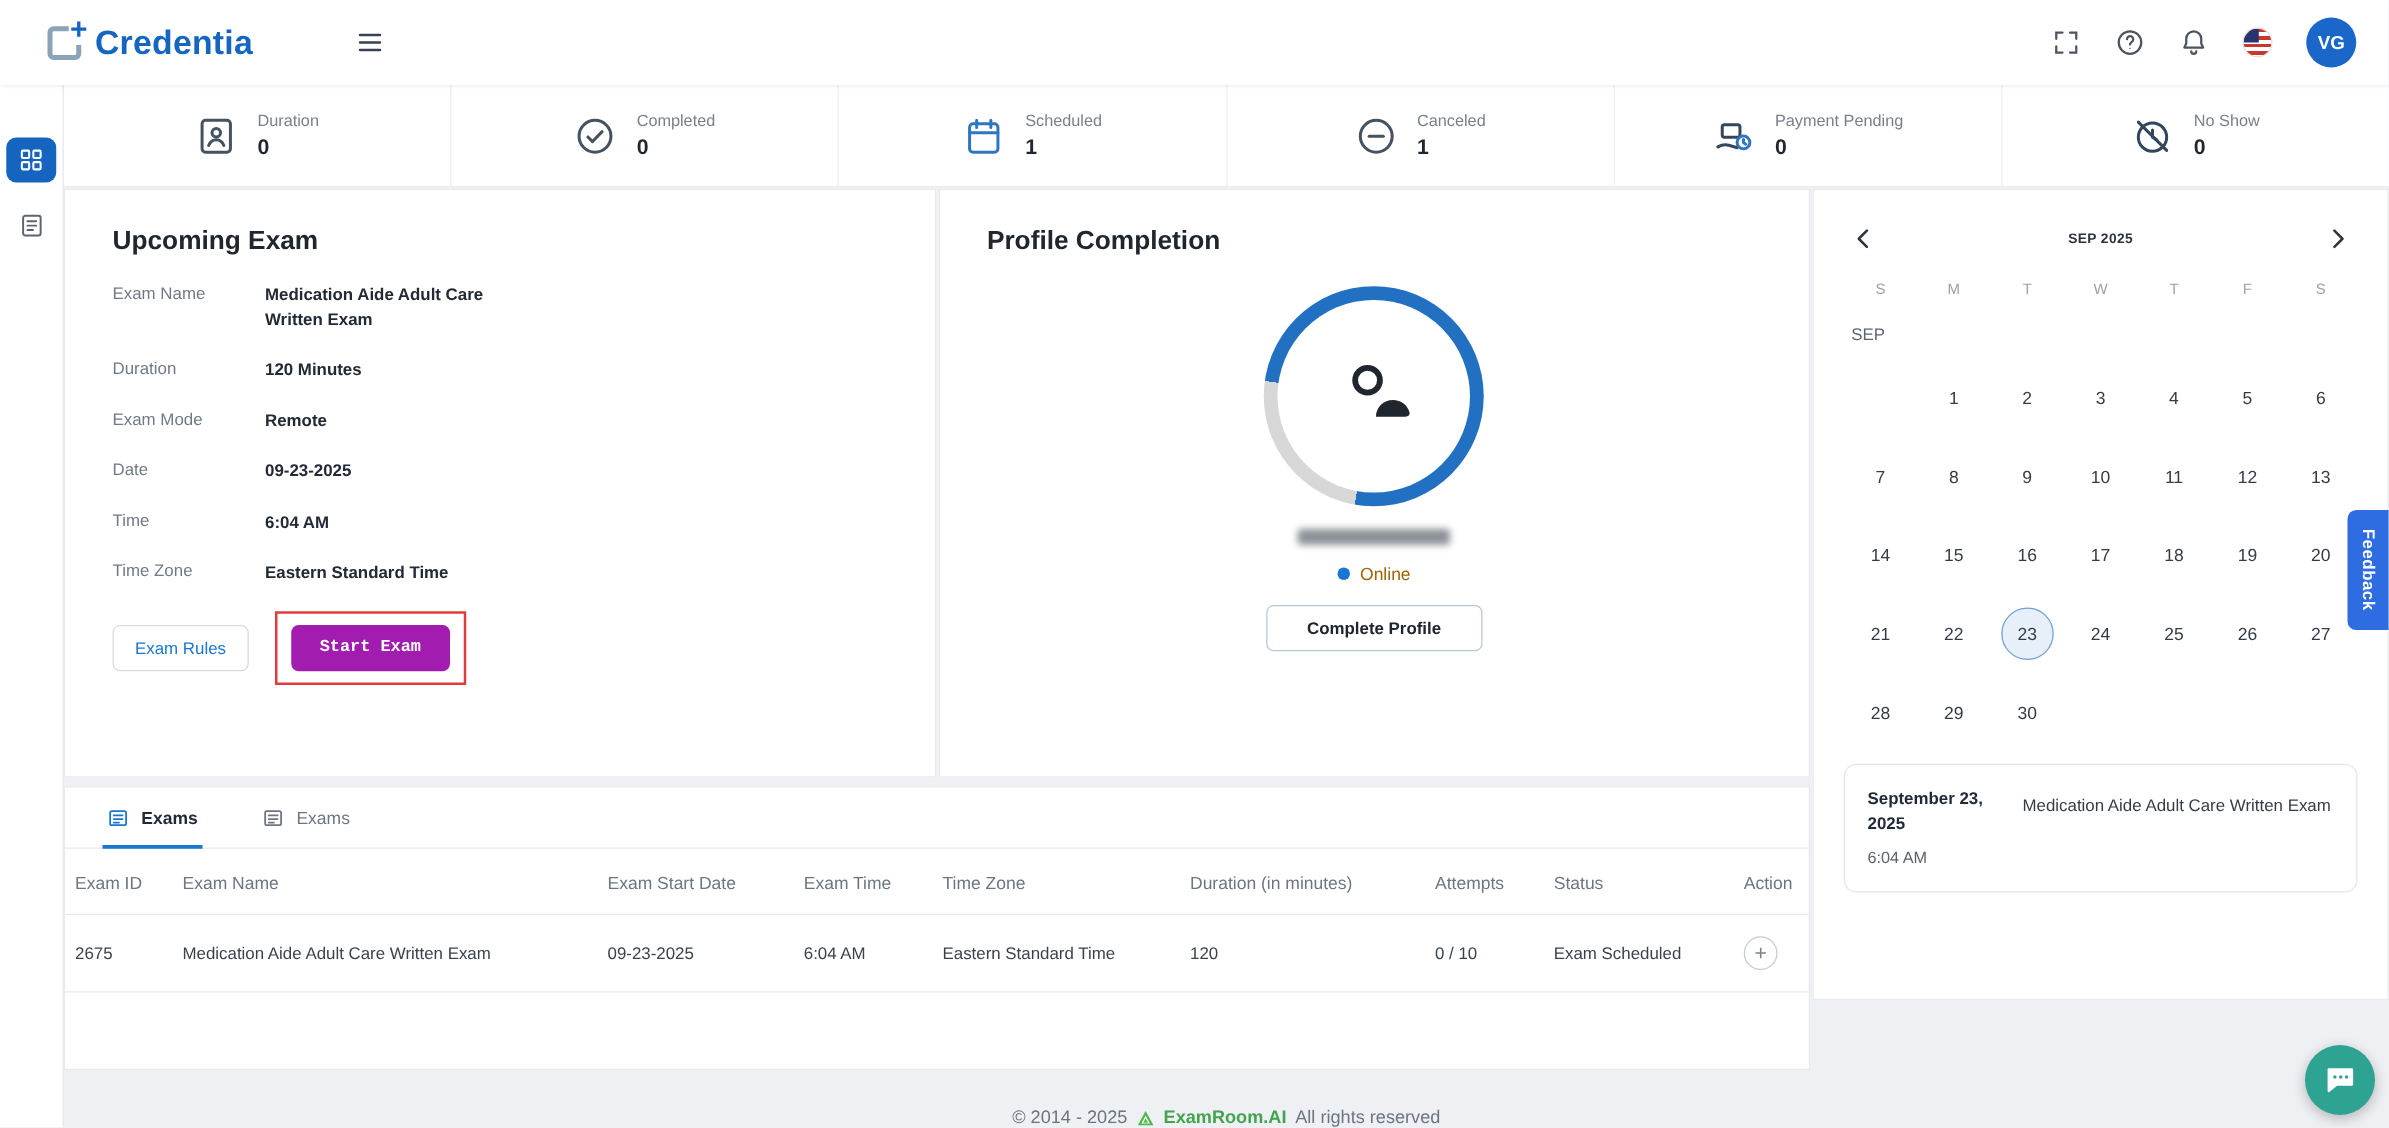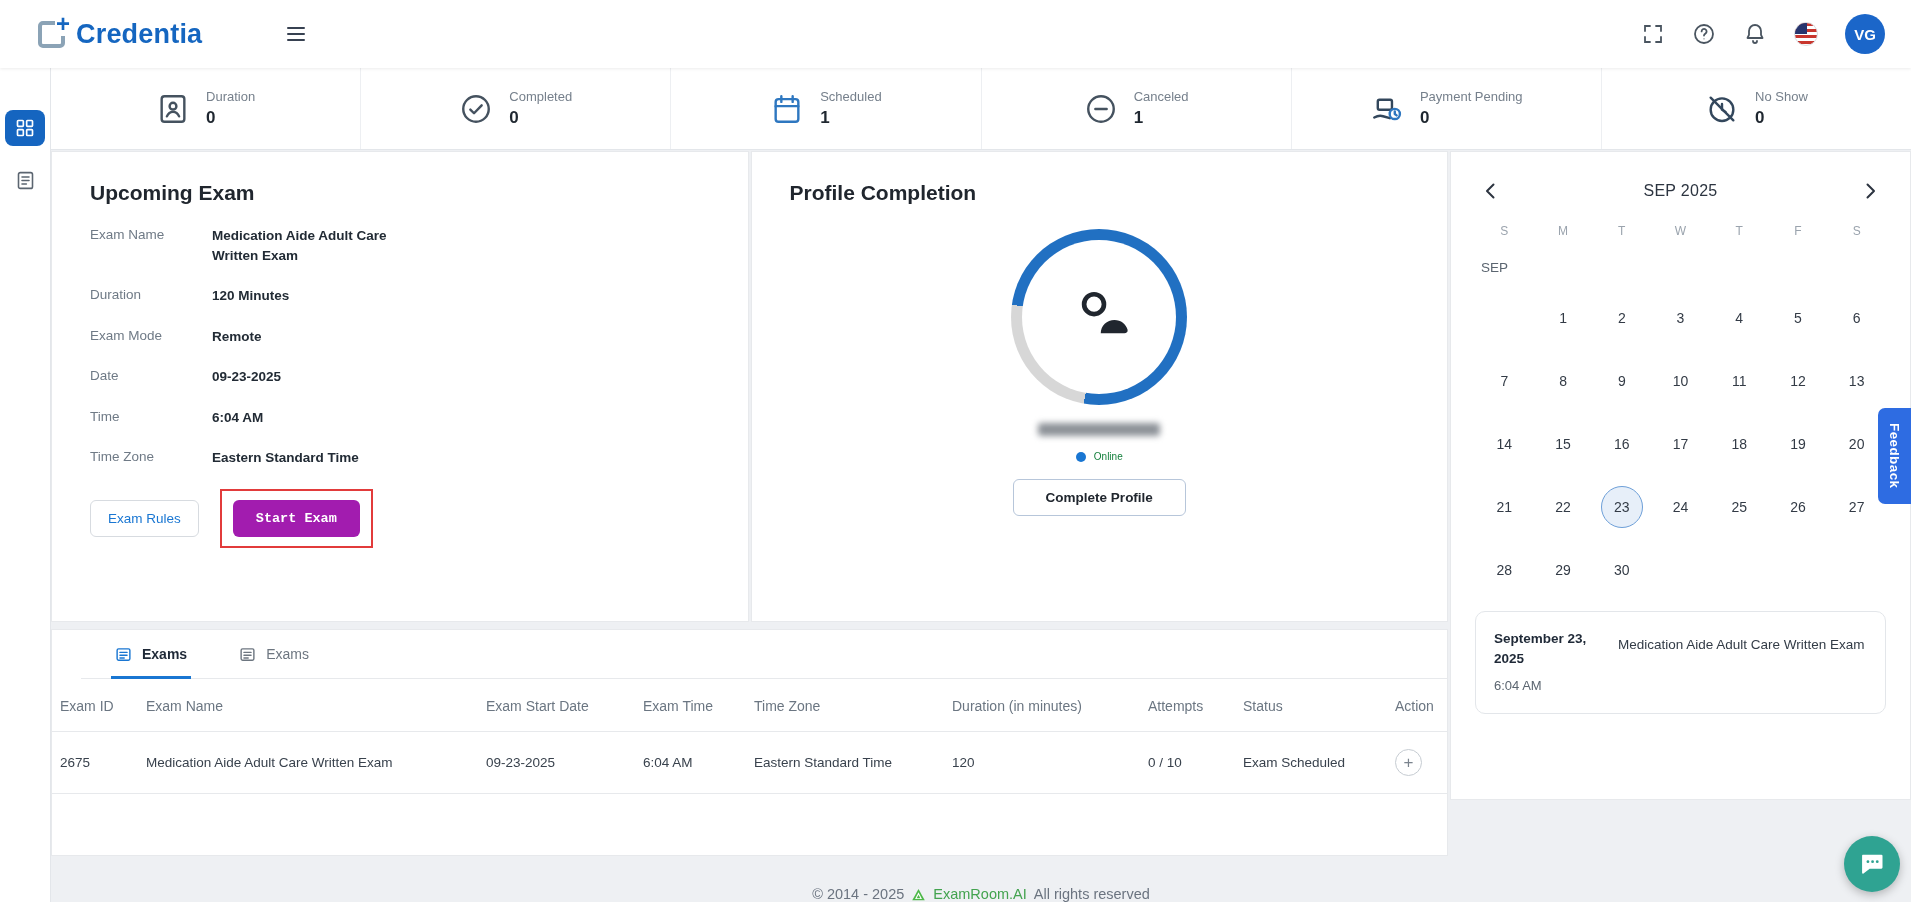--- a/index.html
+++ b/index.html
@@ -101,34 +101,34 @@
   .profile { padding:29px 38px; display:flex; flex-direction:column; align-items:center; }
   .pring {
     position:relative; margin-top:24px; width:176px; height:176px; border-radius:50%;
     background:conic-gradient(#2170c2 0deg 190deg, #d7d7d7 190deg 278deg, #2170c2 278deg 360deg);
   }
   .pring-inner {
     position:absolute; inset:11px; background:#fff; border-radius:50%;
     display:flex; align-items:center; justify-content:center;
   }
   .blur-name { margin-top:18px; width:122px; height:13px; background:#8d9298; border-radius:3px; filter:blur(3px); }
-  .online-row { margin-top:15px; display:flex; align-items:center; gap:8px; font-size:10px; color:#15803d; }
+  .online-row { margin-top:15px; display:flex; align-items:center; gap:8px; font-size:14px; color:#a16207; }
   .online-dot { width:10px; height:10px; border-radius:50%; background:#1976d2; }
   .btn-outline-dark {
     margin-top:17px; background:#fff; border:1px solid #b7c6da; border-radius:6px;
     color:#20262e; font-size:13.5px; font-weight:600; padding:10px 32px; cursor:pointer; font-family:inherit;
   }
 
   
   .calendar {
     position:absolute; left:1450px; top:151px; width:461px; height:649px;
     background:#fff; border:1px solid #e7e9ec; padding:18px 24px; z-index:4;
   }
   .cal-head { display:flex; align-items:center; justify-content:space-between; height:42px; padding:0 4px; }
-  .cal-month { font-size:16px; font-weight:400; color:#2c3440; letter-spacing:.3px; }
+  .cal-month { font-size:11px; font-weight:700; color:#2c3440; letter-spacing:.3px; }
   .cal-chev { width:24px; height:24px; color:#2c3440; cursor:pointer; }
   .cal-dayhead { display:grid; grid-template-columns:repeat(7,1fr); margin-top:12px; }
   .cal-dayhead span { text-align:center; font-size:12px; color:#9aa3ad; }
   .cal-monthabbr { margin-top:22px; padding-left:6px; font-size:13.5px; color:#5b6570; height:26px; }
   .cal-grid { display:grid; grid-template-columns:repeat(7,1fr); }
   .cal-cell { height:63px; display:flex; align-items:center; justify-content:center; }
   .day-num {
     width:42px; height:42px; border-radius:50%; display:flex; align-items:center; justify-content:center;
     font-size:14px; color:#333b46; cursor:pointer;
   }
@@ -140,21 +140,21 @@
   }
   .event-date { width:104px; flex:0 0 104px; font-size:13.5px; font-weight:700; color:#1f2937; line-height:1.45; }
   .event-time { margin-top:10px; font-size:13px; font-weight:400; color:#5b6570; }
   .event-name { flex:1; font-size:13.5px; color:#333c47; line-height:1.5; padding-top:6px; }
 
   
   .exams-card {
     position:absolute; left:51px; top:629px; width:1397px; height:227px;
     background:#fff; border:1px solid #e7e9ec;
   }
-  .tabs { height:49px; border-bottom:1px solid #e7e9ec; display:flex; align-items:stretch; padding-left:30px; gap:44px;margin-left:29px; }
+  .tabs { height:49px; border-bottom:1px solid #e7e9ec; display:flex; align-items:stretch; padding-left:30px; gap:44px; }
   .tab { display:flex; align-items:center; gap:10px; position:relative; cursor:pointer; padding:0 4px; }
   .tab .tab-icon { width:17px; height:17px; color:#6d7680; }
   .tab-label { font-size:14px; color:#6d7680; }
   .tab.active .tab-icon { color:#1976d2; }
   .tab.active .tab-label { color:#1f2937; font-weight:600; }
   .tab.active::after { content:""; position:absolute; left:0; right:0; bottom:-1px; height:3px; background:#1976d2; }
   table.exams { width:100%; border-collapse:collapse; table-layout:fixed; }
   table.exams th {
     text-align:left; font-weight:400; font-size:14px; color:#6b7682;
     padding:19px 8px 17px; border-bottom:1px solid #e7e9ec;
@@ -165,21 +165,21 @@
     width:27px; height:27px; border-radius:50%; border:1px solid #c6ccd2; background:#fff;
     color:#7a838d; font-size:17px; line-height:1; display:flex; align-items:center; justify-content:center; cursor:pointer;
   }
 
   
   .footer {
     position:absolute; left:51px; right:0; top:858px; height:44px;
     display:flex; align-items:flex-end; justify-content:center; gap:7px;
     font-size:14.5px; color:#6b7480;
   }
-  .brand-green { color:#43a34f; font-weight:400; }
+  .brand-green { color:#43a34f; font-weight:700; }
 
   
   .feedback-tab {
     position:absolute; right:0; top:408px; width:33px; height:96px;
     background:#2e6ce2; color:#fff; border-radius:7px 0 0 7px;
     writing-mode:vertical-rl; display:flex; align-items:center; justify-content:center;
     font-size:13.5px; font-weight:700; letter-spacing:.4px; cursor:pointer; z-index:40;
   }
   .chat-btn {
     position:absolute; left:1844px; top:836px; width:56px; height:56px; border-radius:50%;

